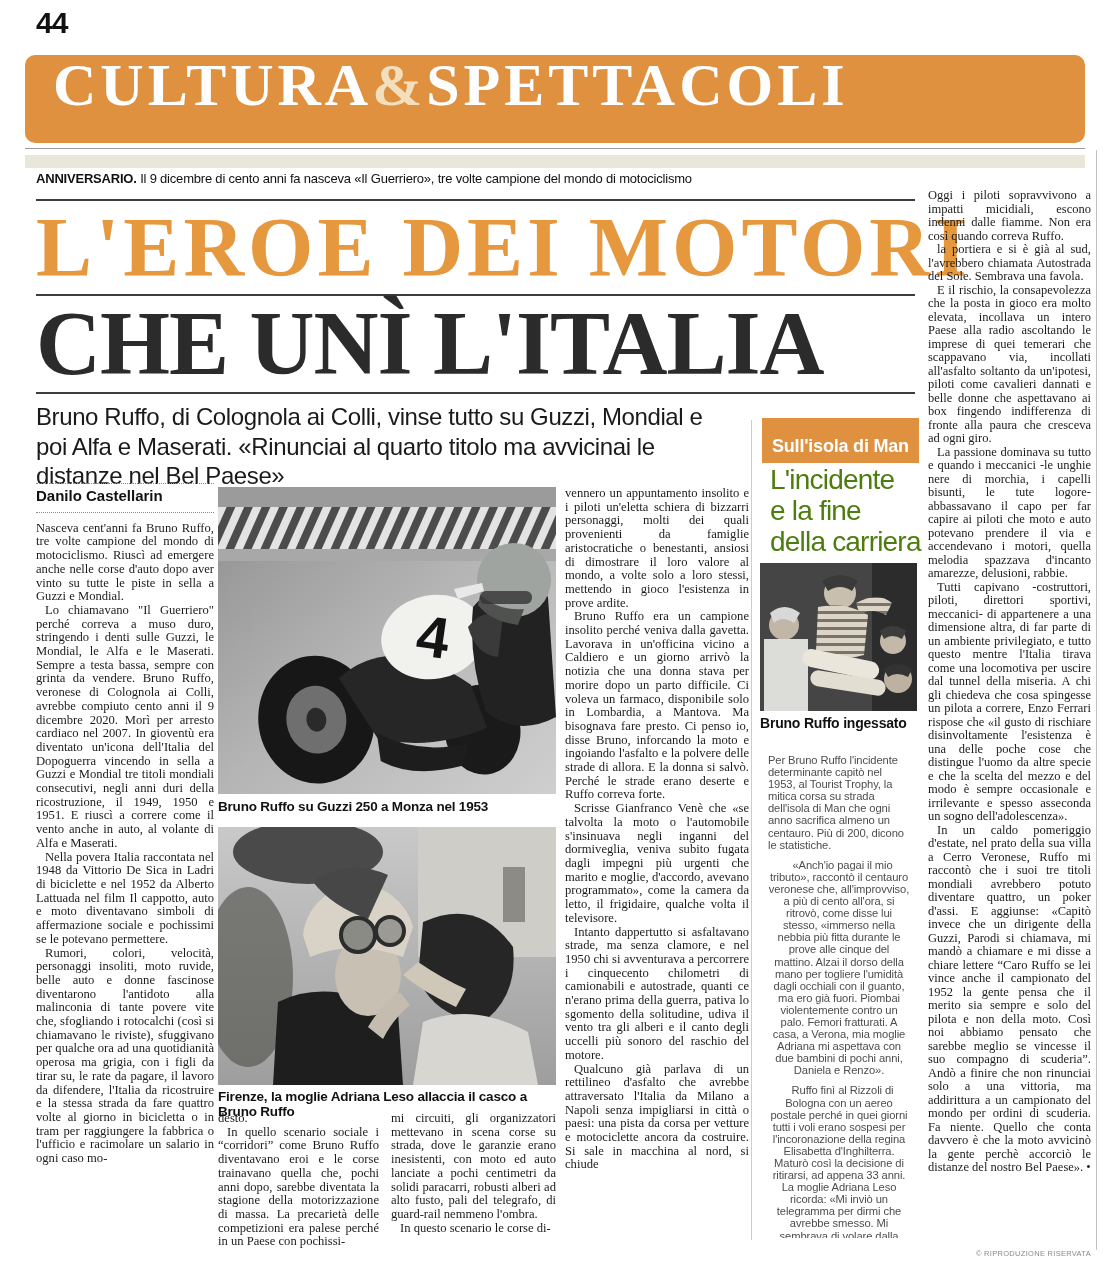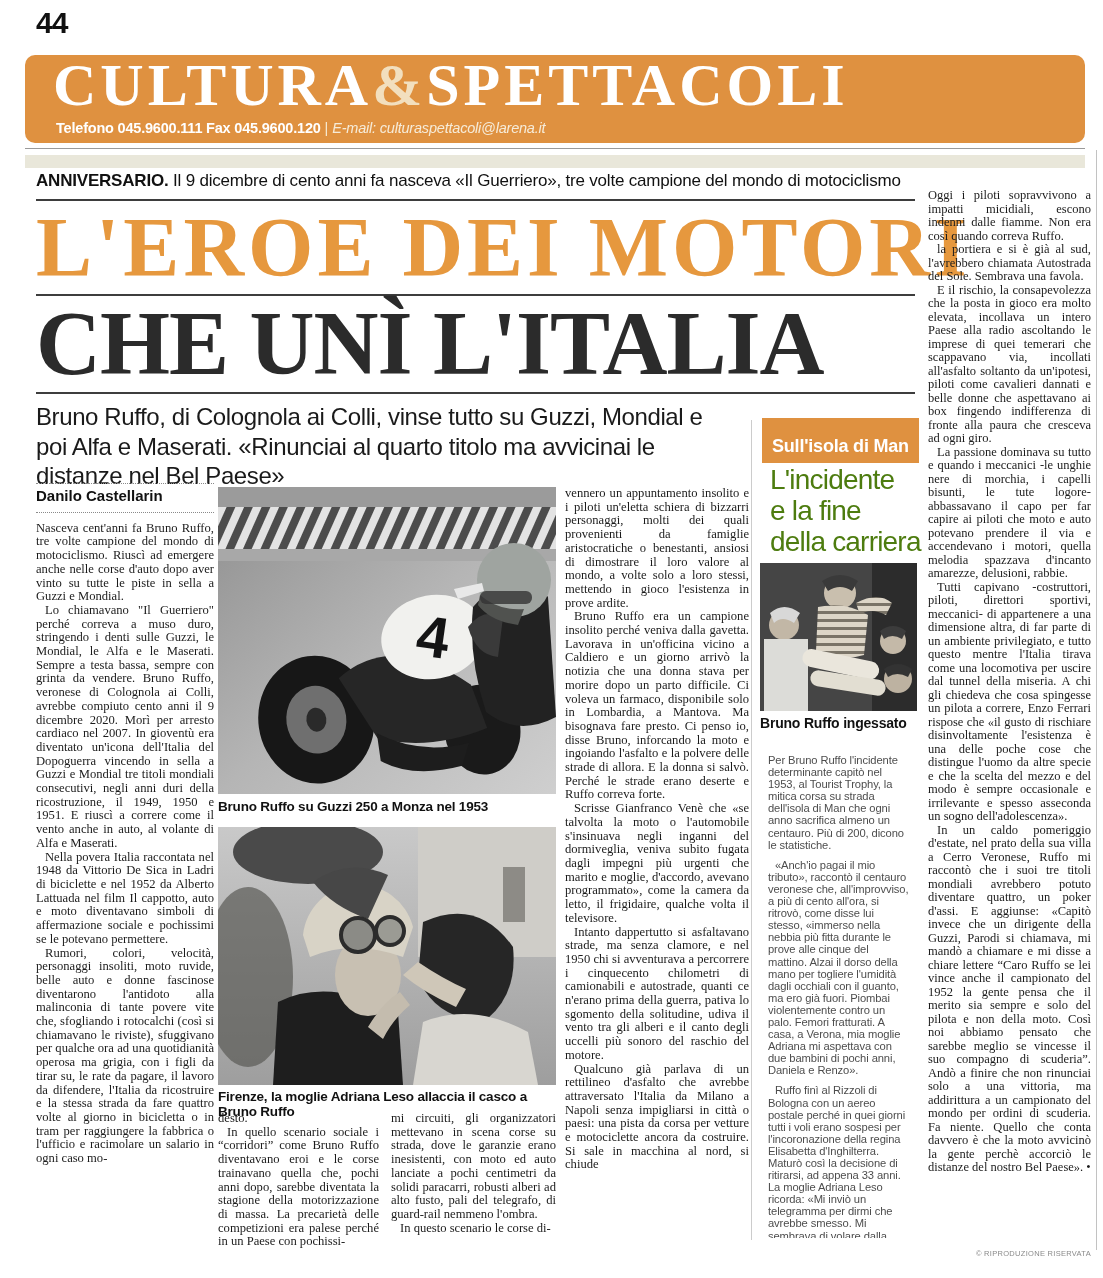--- a/index.html
+++ b/index.html
@@ -24,21 +24,21 @@
     color:#fff;letter-spacing:4px;}
   .masthead-title .amp{color:var(--cream);}
   .masthead-contact{position:absolute;left:31px;bottom:7px;font-size:14.5px;color:#fff;letter-spacing:-0.2px;}
   .contact-bold{font-weight:bold;}
   .contact-sep{color:#f7ead2;padding:0 4px;}
   .contact-italic{font-style:italic;color:#F6EBD8;}
 
   .rule-under-masthead{position:absolute;left:25px;top:148px;width:1060px;height:1px;background:#9a9a9a;}
   .beige-band{position:absolute;left:25px;top:155px;width:1060px;height:13px;background:var(--beige);}
 
-  .kicker{position:absolute;left:36px;top:171px;width:900px;font-size:17px;color:#111;letter-spacing:-0.2px;}
+  .kicker{position:absolute;left:36px;top:171px;width:900px;font-size:13px;color:#111;letter-spacing:-0.2px;}
   .kicker-label{font-weight:bold;}
 
   
   .hl-rule{position:absolute;left:36px;width:879px;background:#3d3d3d;}
   .hl-rule.r1{top:199px;height:2px;}
   .hl-rule.r2{top:294px;height:1.5px;}
   .hl-rule.r3{top:392px;height:2px;}
   .headline-1{position:absolute;left:36px;top:202px;margin:0;white-space:nowrap;
     font-family:"Liberation Serif",serif;font-weight:bold;font-size:84px;line-height:92px;
     color:var(--orange-hl);letter-spacing:4px;}
@@ -77,39 +77,36 @@
     background:var(--orange);color:#fff;font-weight:bold;font-size:18px;
     letter-spacing:-0.2px;padding:18px 10px 6px;}
   .sidebar-title{position:absolute;left:762px;top:456px;margin:8px;width:160px;
     font-weight:normal;font-size:28px;line-height:31px;letter-spacing:-0.8px;color:#4d7c0f;}
   .sidebar-title span{display:block;white-space:nowrap;}
   #photo3{left:760px;top:563px;width:157px;height:148px;}
   #caption3{left:760px;top:715px;width:157px;font-size:14px;}
   .sidebar-body{position:absolute;left:760px;top:746px;width:158px;height:492px;overflow:hidden;
     font-size:11.2px;line-height:12.1px;color:var(--sidebar-ink);letter-spacing:-0.1px;}
   .sidebar-body p{margin:8px;}
-  .sidebar-body p + p{text-indent:7px;}
+  .sidebar-body p + p{text-indent:7px;text-align:center;}
   .author-initials{font-weight:bold;color:#222;font-size:10.5px;}
 
   .copyright{position:absolute;left:928px;top:1249px;width:163px;text-align:right;
     font-size:7.5px;color:#8a8a8a;letter-spacing:0.3px;}
   .right-rule{position:absolute;left:1096px;top:150px;width:1px;height:1100px;background:#c2c2c2;}
 </style>
 </head>
 <body>
 
 <div class="page">
 
   <div class="page-number">44</div>
 
   <header class="masthead">
     <h1 class="masthead-title"><span>CULTURA</span><span class="amp">&amp;</span><span>SPETTACOLI</span></h1>
-    <div class="masthead-contact">
-      <span class="contact-bold">Telefono 045.9600.111 Fax 045.9600.120</span><span class="contact-sep">|</span><span class="contact-italic">E-mail: culturaspettacoli@larena.it</span>
-    </div>
   </header>
 
   <div class="rule-under-masthead"></div>
   <div class="beige-band"></div>
 
   <div class="kicker">
     <span class="kicker-label">ANNIVERSARIO.</span>
     <span>Il 9 dicembre di cento anni fa nasceva «Il Guerriero», tre volte campione del mondo di motociclismo</span>
   </div>
 

